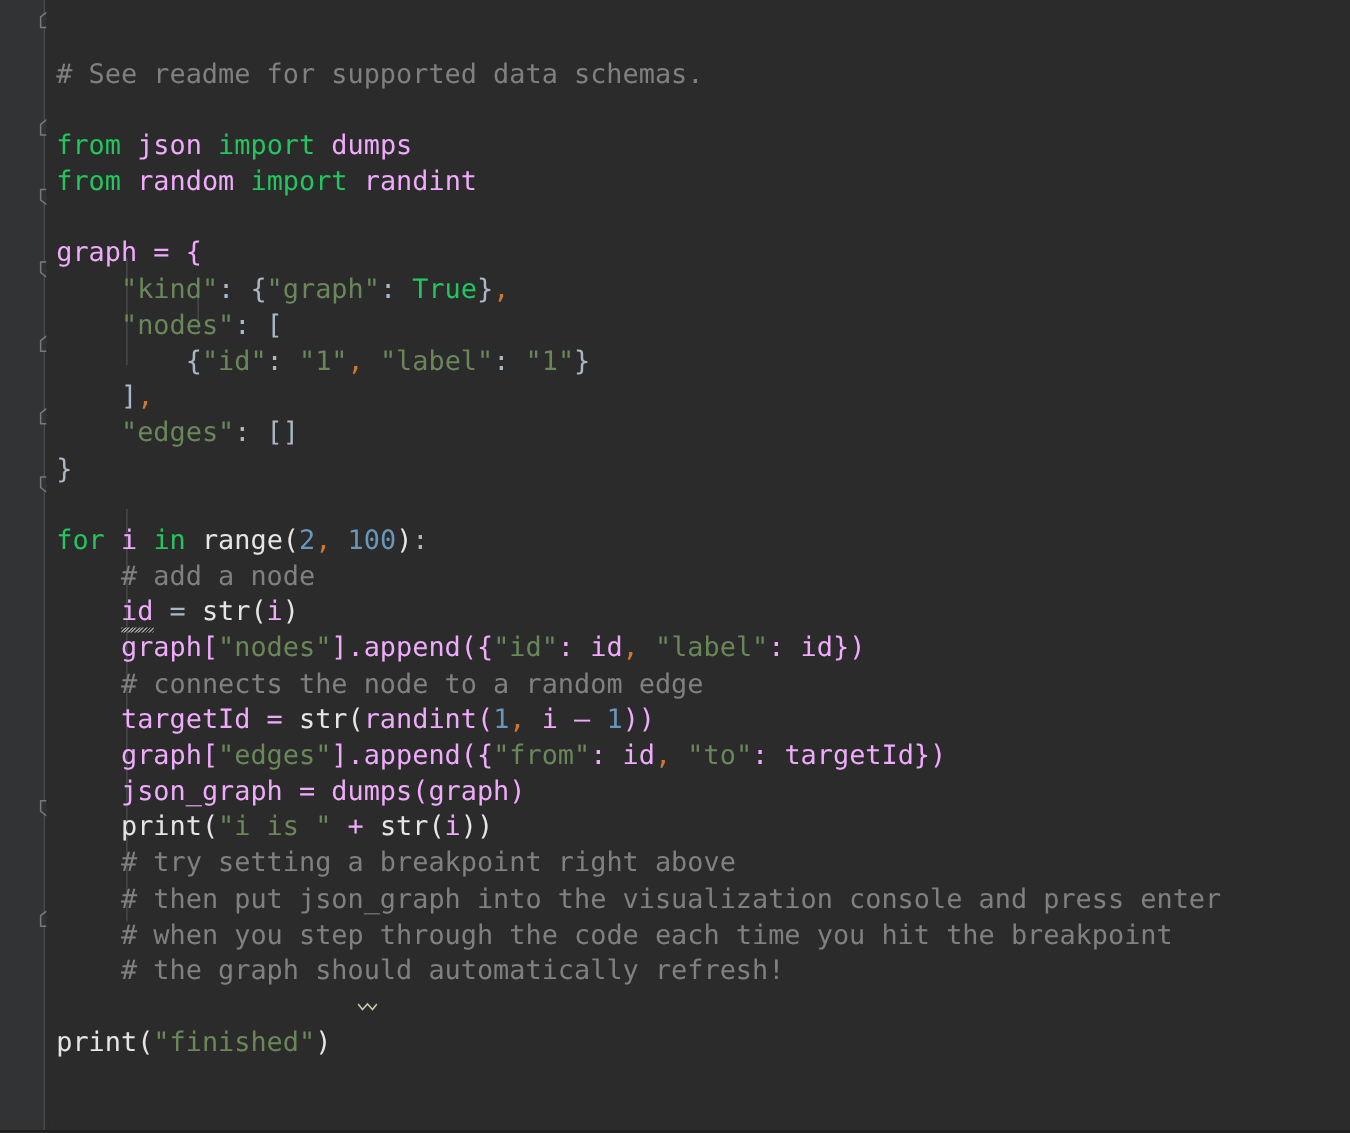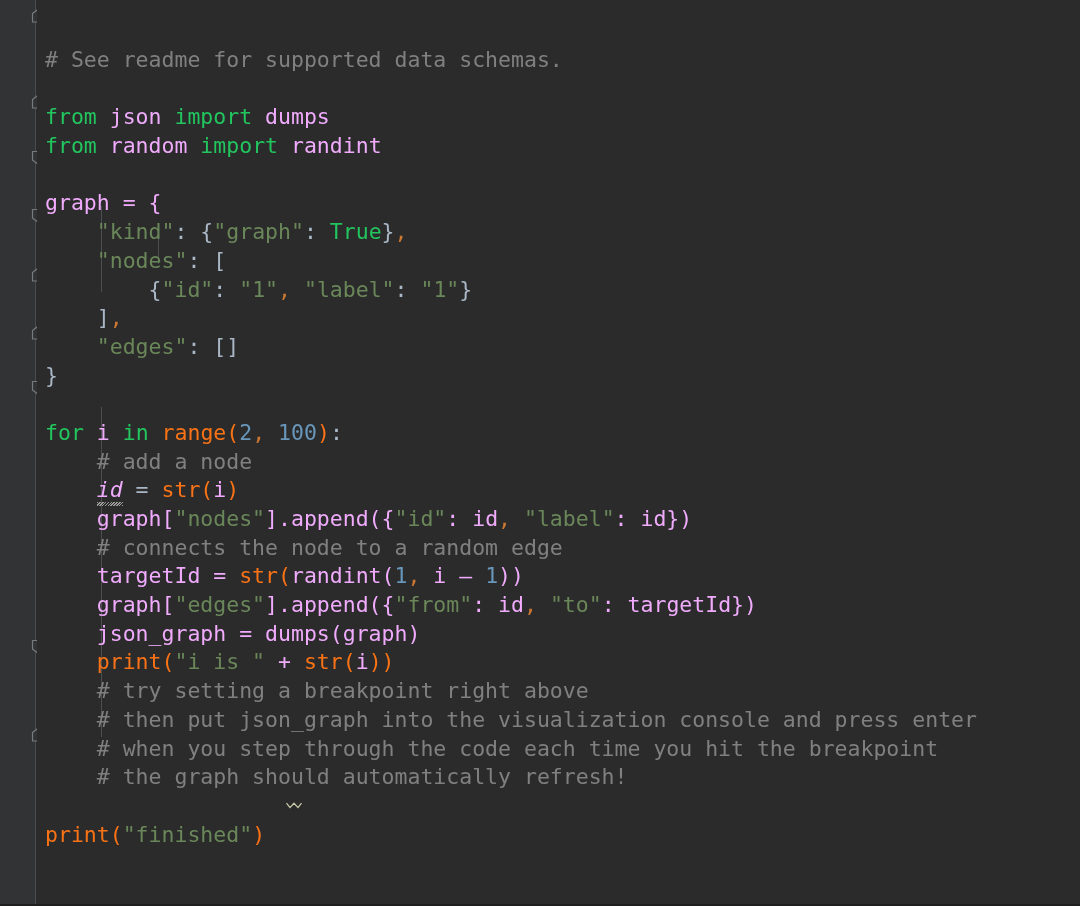--- a/index.html
+++ b/index.html
@@ -87,31 +87,30 @@
     position: absolute;
     width: 1px;
     background: #4b4f52;
   }
 
   
   .tok-comment  { color: #808080; }
   .tok-keyword  { color: #22c55e; }
   .tok-string   { color: #6a8759; }
   .tok-number   { color: #6897bb; }
-  .tok-builtin  { color: #f97316; }
+  .tok-builtin  { color: #e5e5e5; }
   .tok-ident    { color: #f0abfc; }
   .tok-punc     { color: #a9b7c6; }
   .tok-comma    { color: #cc7832; }
   .tok-plain    { color: #a9b7c6; }
 
   
   .warn-wave {
     position: relative;
     text-decoration: none;
-    font-style: italic;
   }
   .warn-wave::after {
     content: "";
     position: absolute;
     left: 0;
     right: 0;
     bottom: -4px;
     height: 4px;
     background-image:
       repeating-linear-gradient(135deg,

